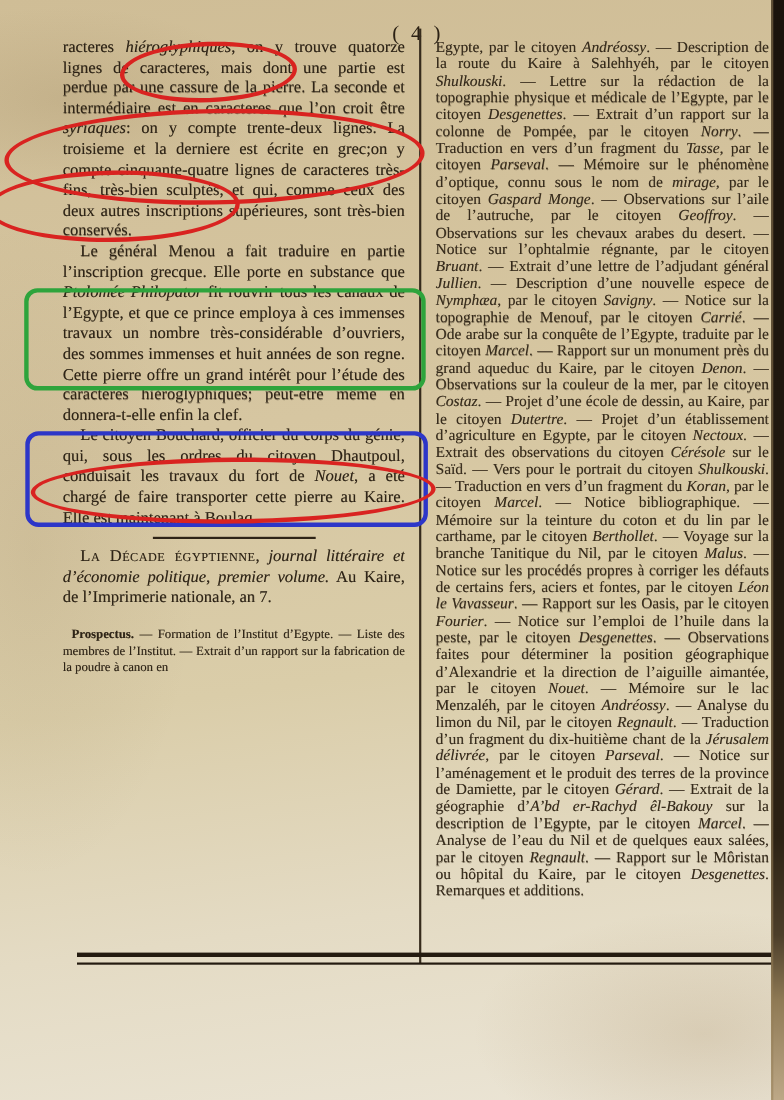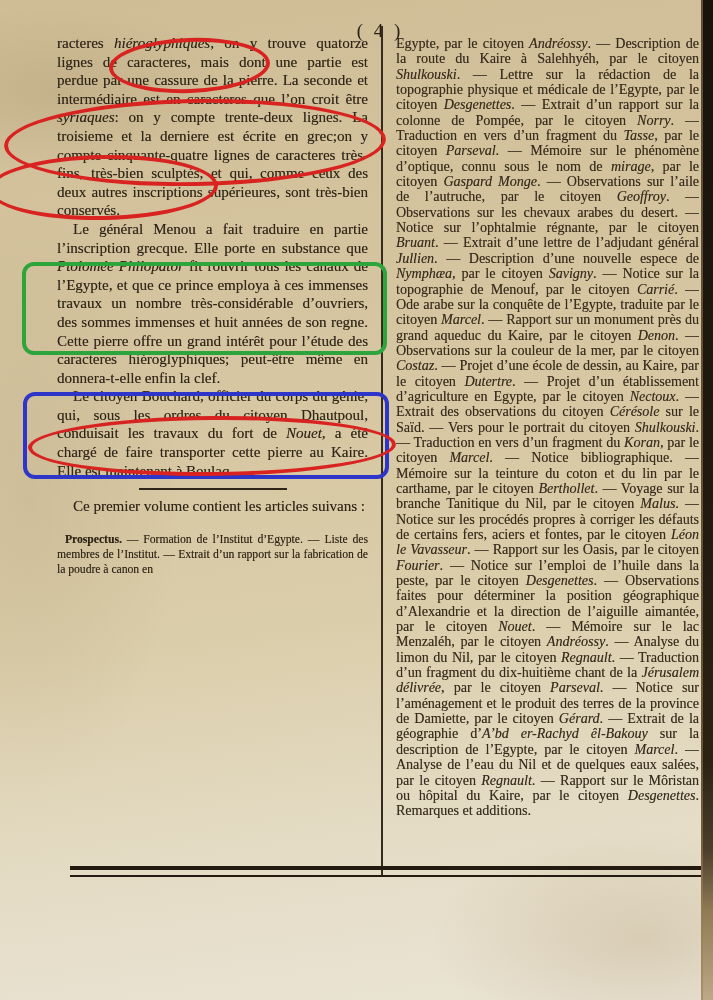--- a/index.html
+++ b/index.html
@@ -69,21 +69,21 @@
 
 <div id="page">
 
   <div class="page-number">( 4 )</div>
 
   <div class="col col-left">
       <p class="body"><span>racteres </span><span class="it">hiéroglyphiques</span><span>, on y trouve quatorze lignes de caracteres, mais dont une partie est perdue par une cassure de la pierre. La seconde et intermédiaire est en caracteres que l’on croit être </span><span class="it">syriaques</span><span>: on y compte trente-deux lignes. La troisieme et la derniere est écrite en grec;on y compte cinquante-quatre lignes de caracteres très-fins, très-bien sculptés, et qui, comme ceux des deux autres inscriptions supérieures, sont très-bien conservés.</span></p>
       <p class="indent"><span>Le général Menou a fait traduire en partie l’inscription grecque. Elle porte en substance que </span><span class="it">Ptolomée Philopator</span><span> fit rouvrir tous les canaux de l’Egypte, et que ce prince employa à ces immenses travaux un nombre très-considérable d’ouvriers, des sommes immenses et huit années de son regne. Cette pierre offre un grand intérêt pour l’étude des caracteres hiéroglyphiques; peut-être même en donnera-t-elle enfin la clef.</span></p>
       <p class="indent"><span>Le citoyen Bouchard, officier du corps du génie, qui, sous les ordres du citoyen Dhautpoul, conduisait les travaux du fort de </span><span class="it">Nouet</span><span>, a été chargé de faire transporter cette pierre au Kaire. Elle est maintenant à Boulaq.</span></p>
       <div class="colrule"></div>
-      <p class="indent"><span>Ce premier volume contient les articles suivans :</span></p>
+      <p class="indent"><span class="sc">La Décade égyptienne</span><span>, </span><span class="it">journal littéraire et d’économie politique, premier volume.</span><span> Au Kaire, de l’Imprimerie nationale, an 7.</span></p>
       <p class="small"><span class="bold">Prospectus.</span><span> — Formation de l’Institut d’Egypte. — Liste des membres de l’Institut. — Extrait d’un rapport sur la fabrication de la poudre à canon en</span></p>
     </div>
 
   <div class="column-divider"></div>
 
   <div class="col col-right">
       <p class="body"><span>Egypte, par le citoyen </span><span class="it">Andréossy</span><span>. — Description de la route du Kaire à Salehhyéh, par le citoyen </span><span class="it">Shulkouski</span><span>. — Lettre sur la rédaction de la topographie physique et médicale de l’Egypte, par le citoyen </span><span class="it">Desgenettes</span><span>. — Extrait d’un rapport sur la colonne de Pompée, par le citoyen </span><span class="it">Norry</span><span>. — Traduction en vers d’un fragment du </span><span class="it">Tasse</span><span>, par le citoyen </span><span class="it">Parseval</span><span>. — Mémoire sur le phénomène d’optique, connu sous le nom de </span><span class="it">mirage</span><span>, par le citoyen </span><span class="it">Gaspard Monge</span><span>. — Observations sur l’aile de l’autruche, par le citoyen </span><span class="it">Geoffroy</span><span>. — Observations sur les chevaux arabes du desert. — Notice sur l’ophtalmie régnante, par le citoyen </span><span class="it">Bruant</span><span>. — Extrait d’une lettre de l’adjudant général </span><span class="it">Jullien</span><span>. — Description d’une nouvelle espece de </span><span class="it">Nymphæa</span><span>, par le citoyen </span><span class="it">Savigny</span><span>. — Notice sur la topographie de Menouf, par le citoyen </span><span class="it">Carrié</span><span>. — Ode arabe sur la conquête de l’Egypte, traduite par le citoyen </span><span class="it">Marcel</span><span>. — Rapport sur un monument près du grand aqueduc du Kaire, par le citoyen </span><span class="it">Denon</span><span>. — Observations sur la couleur de la mer, par le citoyen </span><span class="it">Costaz</span><span>. — Projet d’une école de dessin, au Kaire, par le citoyen </span><span class="it">Dutertre</span><span>. — Projet d’un établissement d’agriculture en Egypte, par le citoyen </span><span class="it">Nectoux</span><span>. — Extrait des observations du citoyen </span><span class="it">Cérésole</span><span> sur le Saïd. — Vers pour le portrait du citoyen </span><span class="it">Shulkouski</span><span>. — Traduction en vers d’un fragment du </span><span class="it">Koran</span><span>, par le citoyen </span><span class="it">Marcel</span><span>. — Notice bibliographique. — Mémoire sur la teinture du coton et du lin par le carthame, par le citoyen </span><span class="it">Berthollet</span><span>. — Voyage sur la branche Tanitique du Nil, par le citoyen </span><span class="it">Malus</span><span>. — Notice sur les procédés propres à corriger les défauts de certains fers, aciers et fontes, par le citoyen </span><span class="it">Léon le Vavasseur</span><span>. — Rapport sur les Oasis, par le citoyen </span><span class="it">Fourier</span><span>. — Notice sur l’emploi de l’huile dans la peste, par le citoyen </span><span class="it">Desgenettes</span><span>. — Observations faites pour déterminer la position géographique d’Alexandrie et la direction de l’aiguille aimantée, par le citoyen </span><span class="it">Nouet</span><span>. — Mémoire sur le lac Menzaléh, par le citoyen </span><span class="it">Andréossy</span><span>. — Analyse du limon du Nil, par le citoyen </span><span class="it">Regnault</span><span>. — Traduction d’un fragment du dix-huitième chant de la </span><span class="it">Jérusalem délivrée</span><span>, par le citoyen </span><span class="it">Parseval</span><span>. — Notice sur l’aménagement et le produit des terres de la province de Damiette, par le citoyen </span><span class="it">Gérard</span><span>. — Extrait de la géographie d’</span><span class="it">A’bd er-Rachyd êl-Bakouy</span><span> sur la description de l’Egypte, par le citoyen </span><span class="it">Marcel</span><span>. — Analyse de l’eau du Nil et de quelques eaux salées, par le citoyen </span><span class="it">Regnault</span><span>. — Rapport sur le Môristan ou hôpital du Kaire, par le citoyen </span><span class="it">Desgenettes</span><span>. Remarques et additions.</span></p>
     </div>
 
   <div class="ann ellipse ann-1" style="border-color: rgb(217, 35, 32);"></div>

